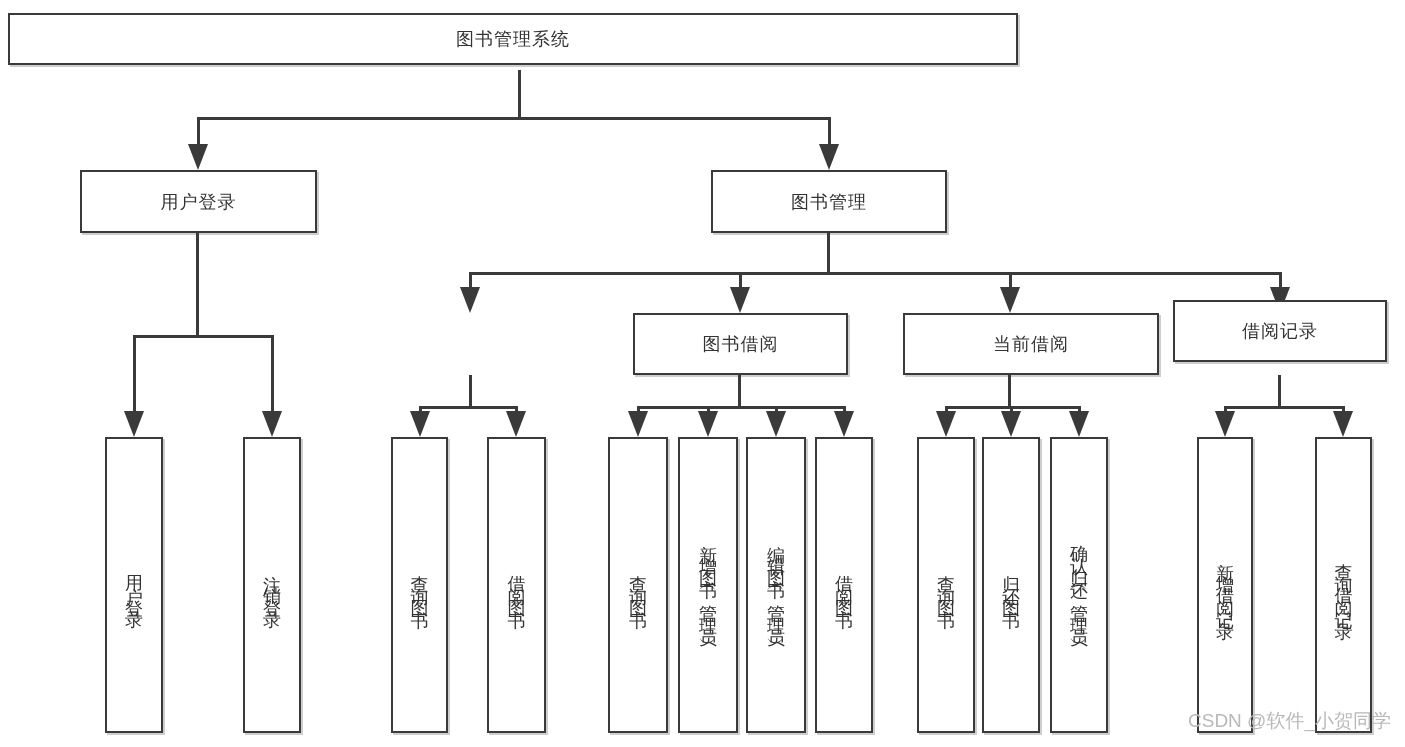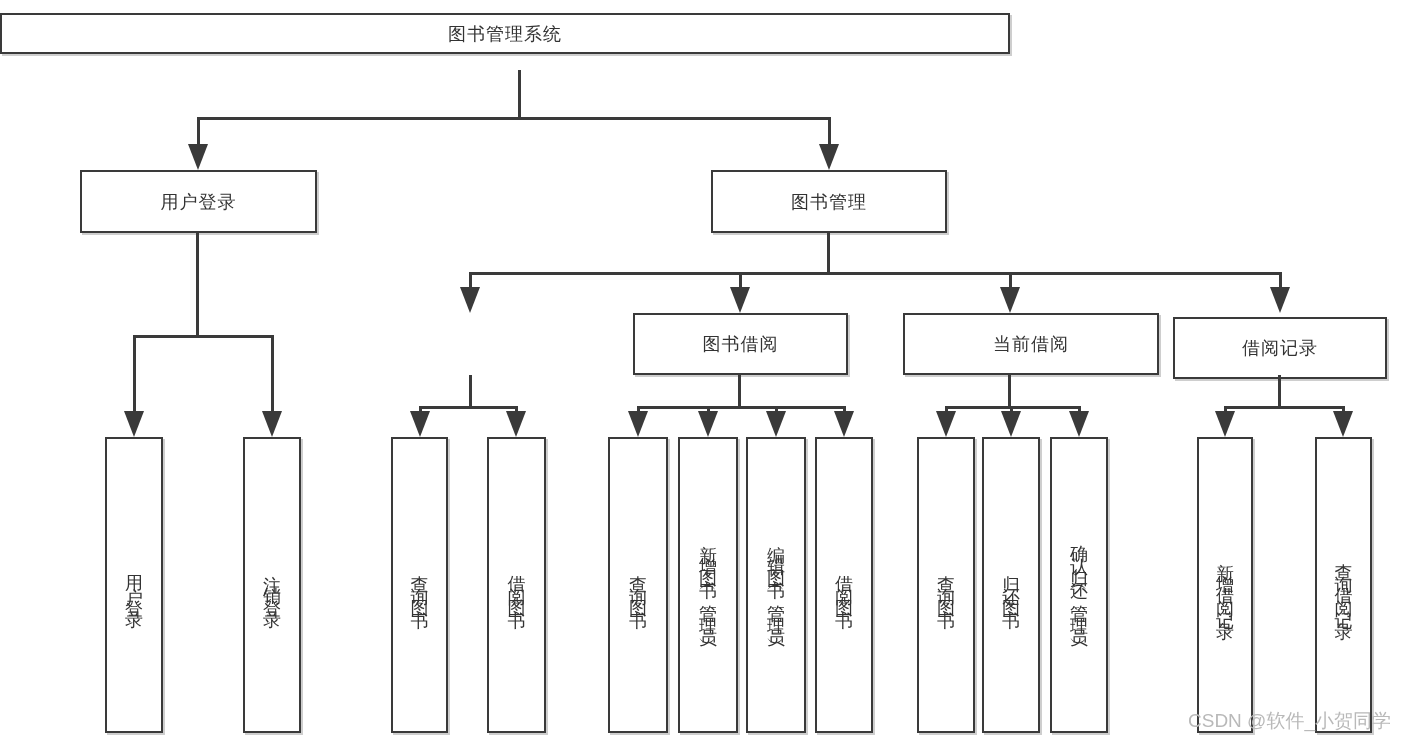--- a/index.html
+++ b/index.html
@@ -78,21 +78,21 @@
     color: var(--watermark);
     white-space: nowrap;
     z-index: 5;
   }
 </style>
 </head>
 <body>
 
 <div class="canvas">
 
-  <div class="box" style="left:0; top:13px; width:1010px; height:41px;">
+  <div class="box" style="left:8px; top:13px; width:1010px; height:52px;">
     <span>图书管理系统</span>
   </div>
 
   <div class="vline" style="left:518px; top:70px; height:48px;"></div>
   <div class="hline" style="left:197px; top:117px; width:634px;"></div>
   <div class="vline" style="left:197px; top:117px; height:32px;"></div>
   <div class="arrow" style="left:188px; top:144px;"></div>
   <div class="vline" style="left:828px; top:117px; height:32px;"></div>
   <div class="arrow" style="left:819px; top:144px;"></div>
 
@@ -120,21 +120,21 @@
   <div class="arrow" style="left:1000px; top:287px;"></div>
   <div class="vline" style="left:1279px; top:272px; height:20px;"></div>
   <div class="arrow" style="left:1270px; top:287px;"></div>
 
   <div class="box" style="left:633px; top:313px; width:215px; height:62px;">
     <span>图书借阅</span>
   </div>
   <div class="box" style="left:903px; top:313px; width:256px; height:62px;">
     <span>当前借阅</span>
   </div>
-  <div class="box" style="left:1173px; top:317px; width:214px; height:62px;">
+  <div class="box" style="left:1173px; top:300px; width:214px; height:62px;">
     <span>借阅记录</span>
   </div>
 
   <div class="vline" style="left:469px; top:375px; height:33px;"></div>
   <div class="hline" style="left:419px; top:406px; width:99px;"></div>
   <div class="vline" style="left:419px; top:406px; height:10px;"></div>
   <div class="arrow" style="left:410px; top:411px;"></div>
   <div class="vline" style="left:515px; top:406px; height:10px;"></div>
   <div class="arrow" style="left:506px; top:411px;"></div>
 

